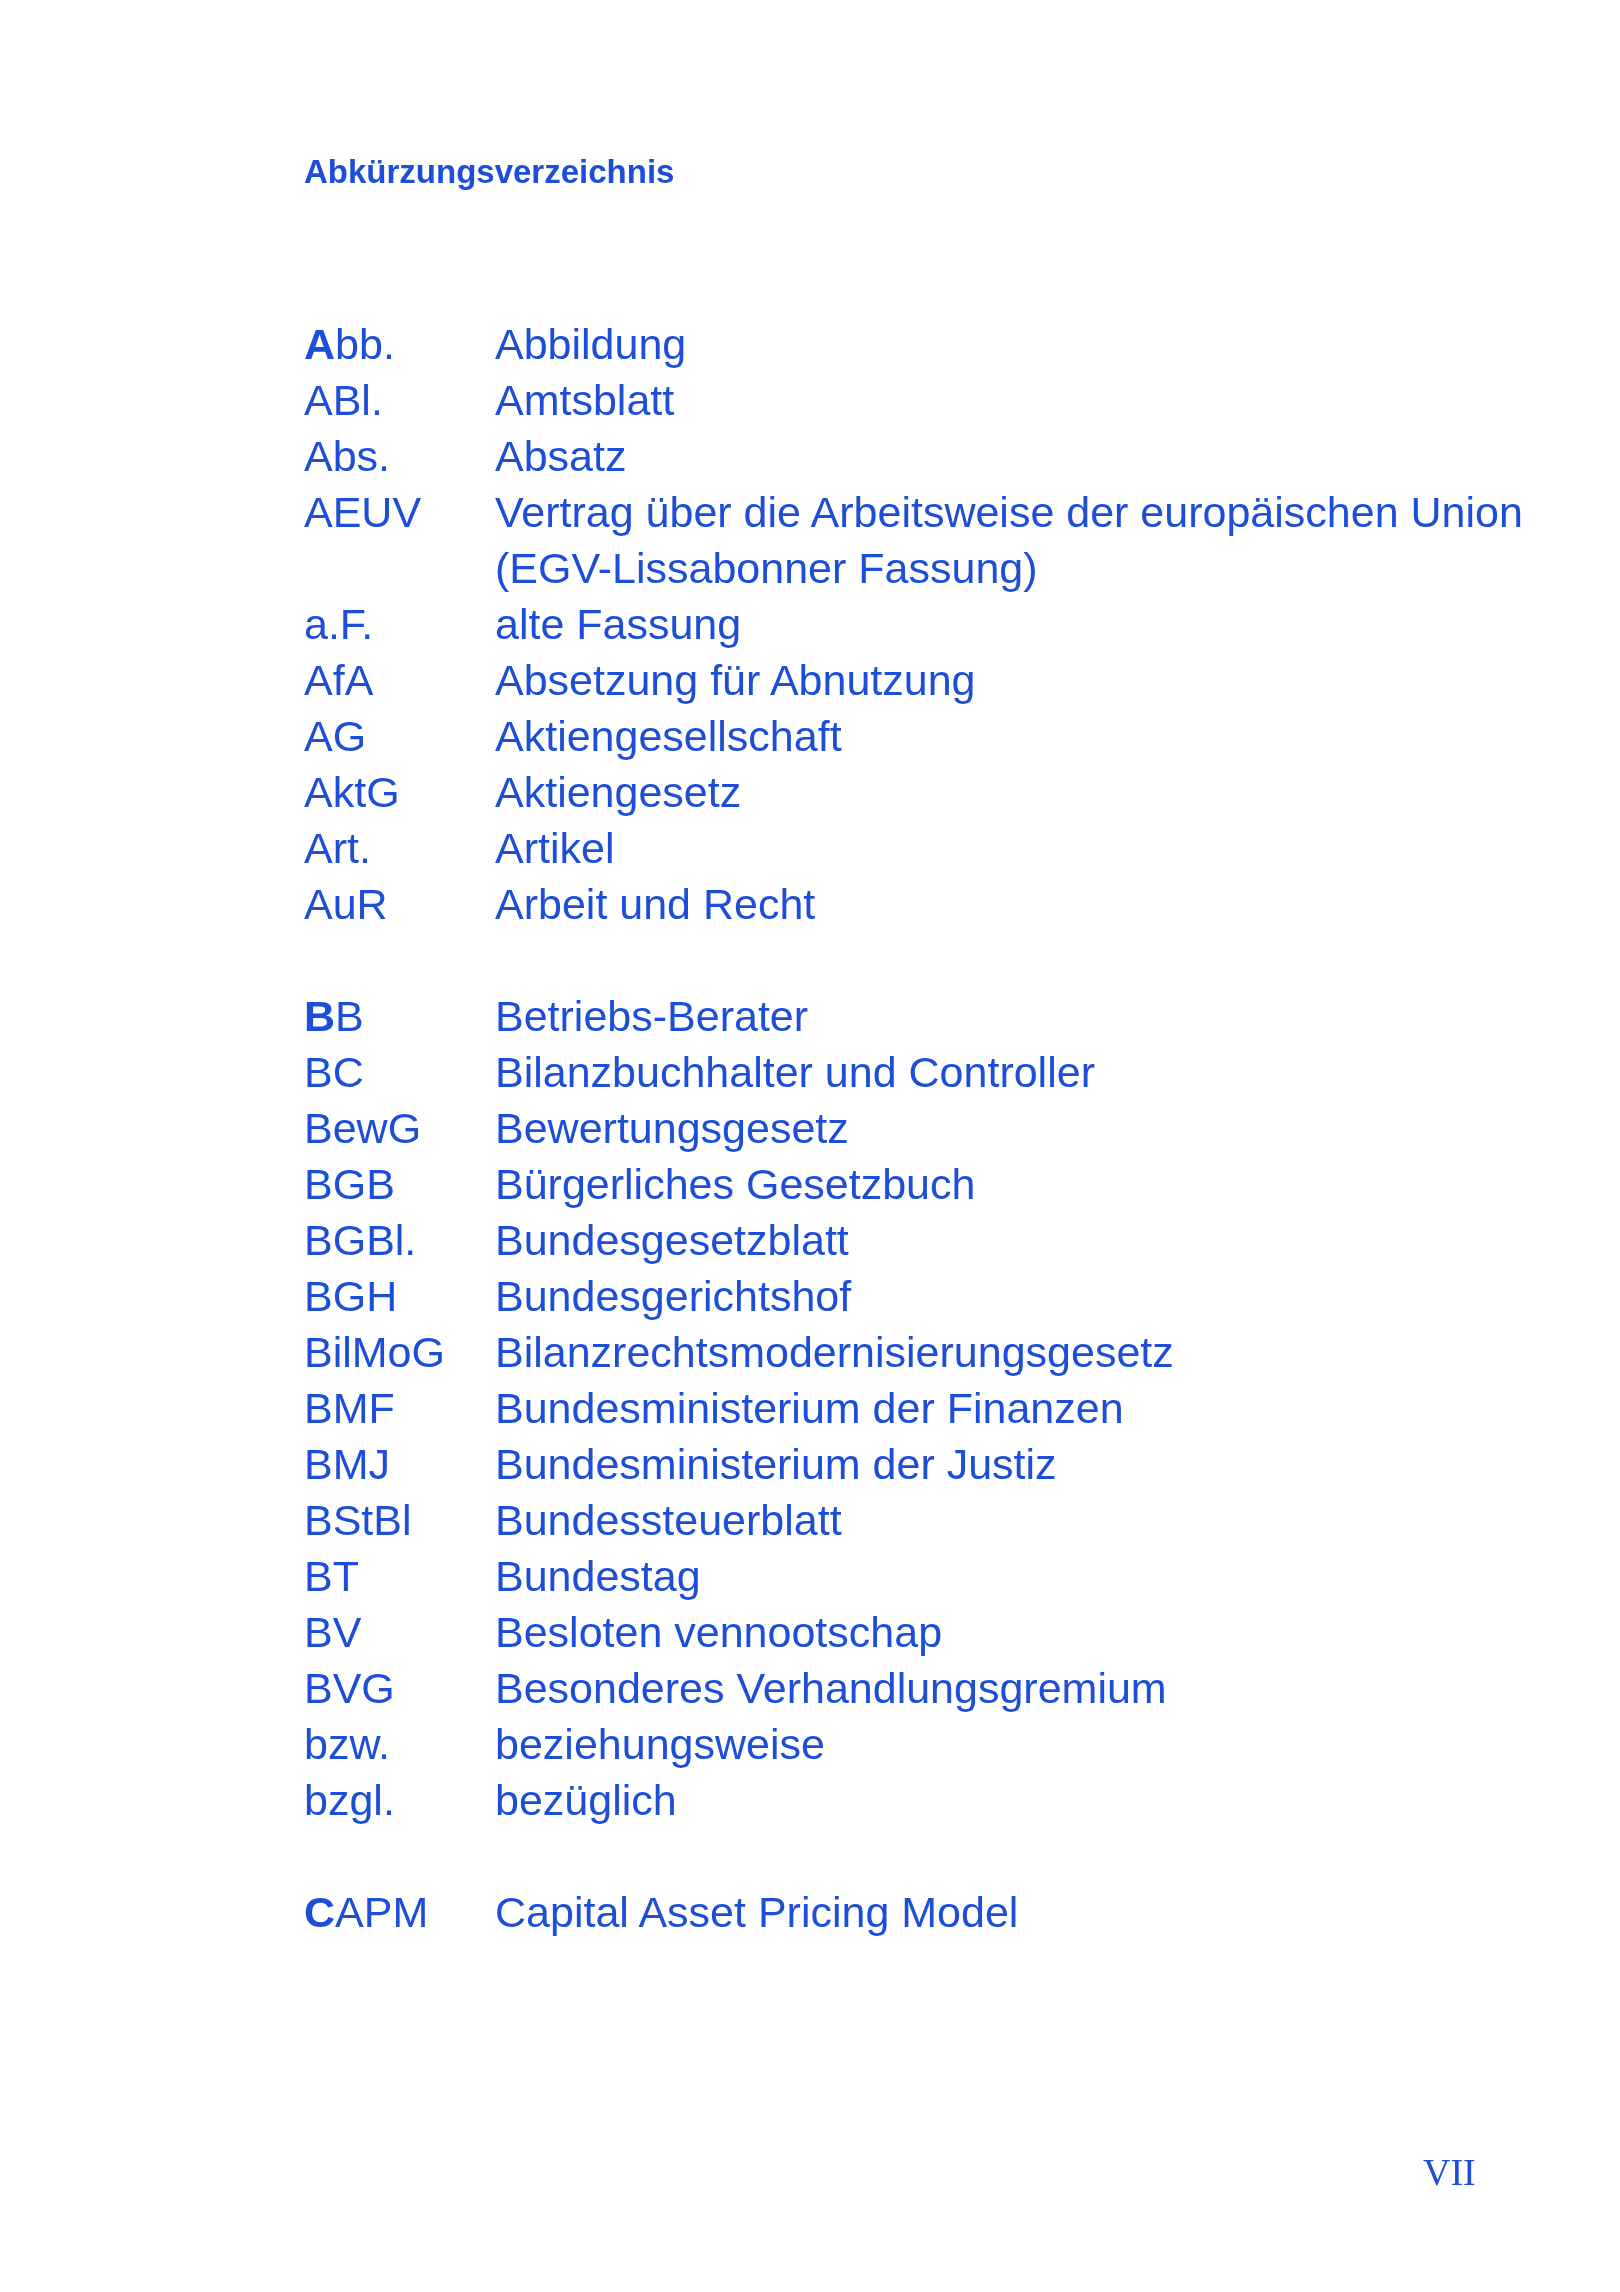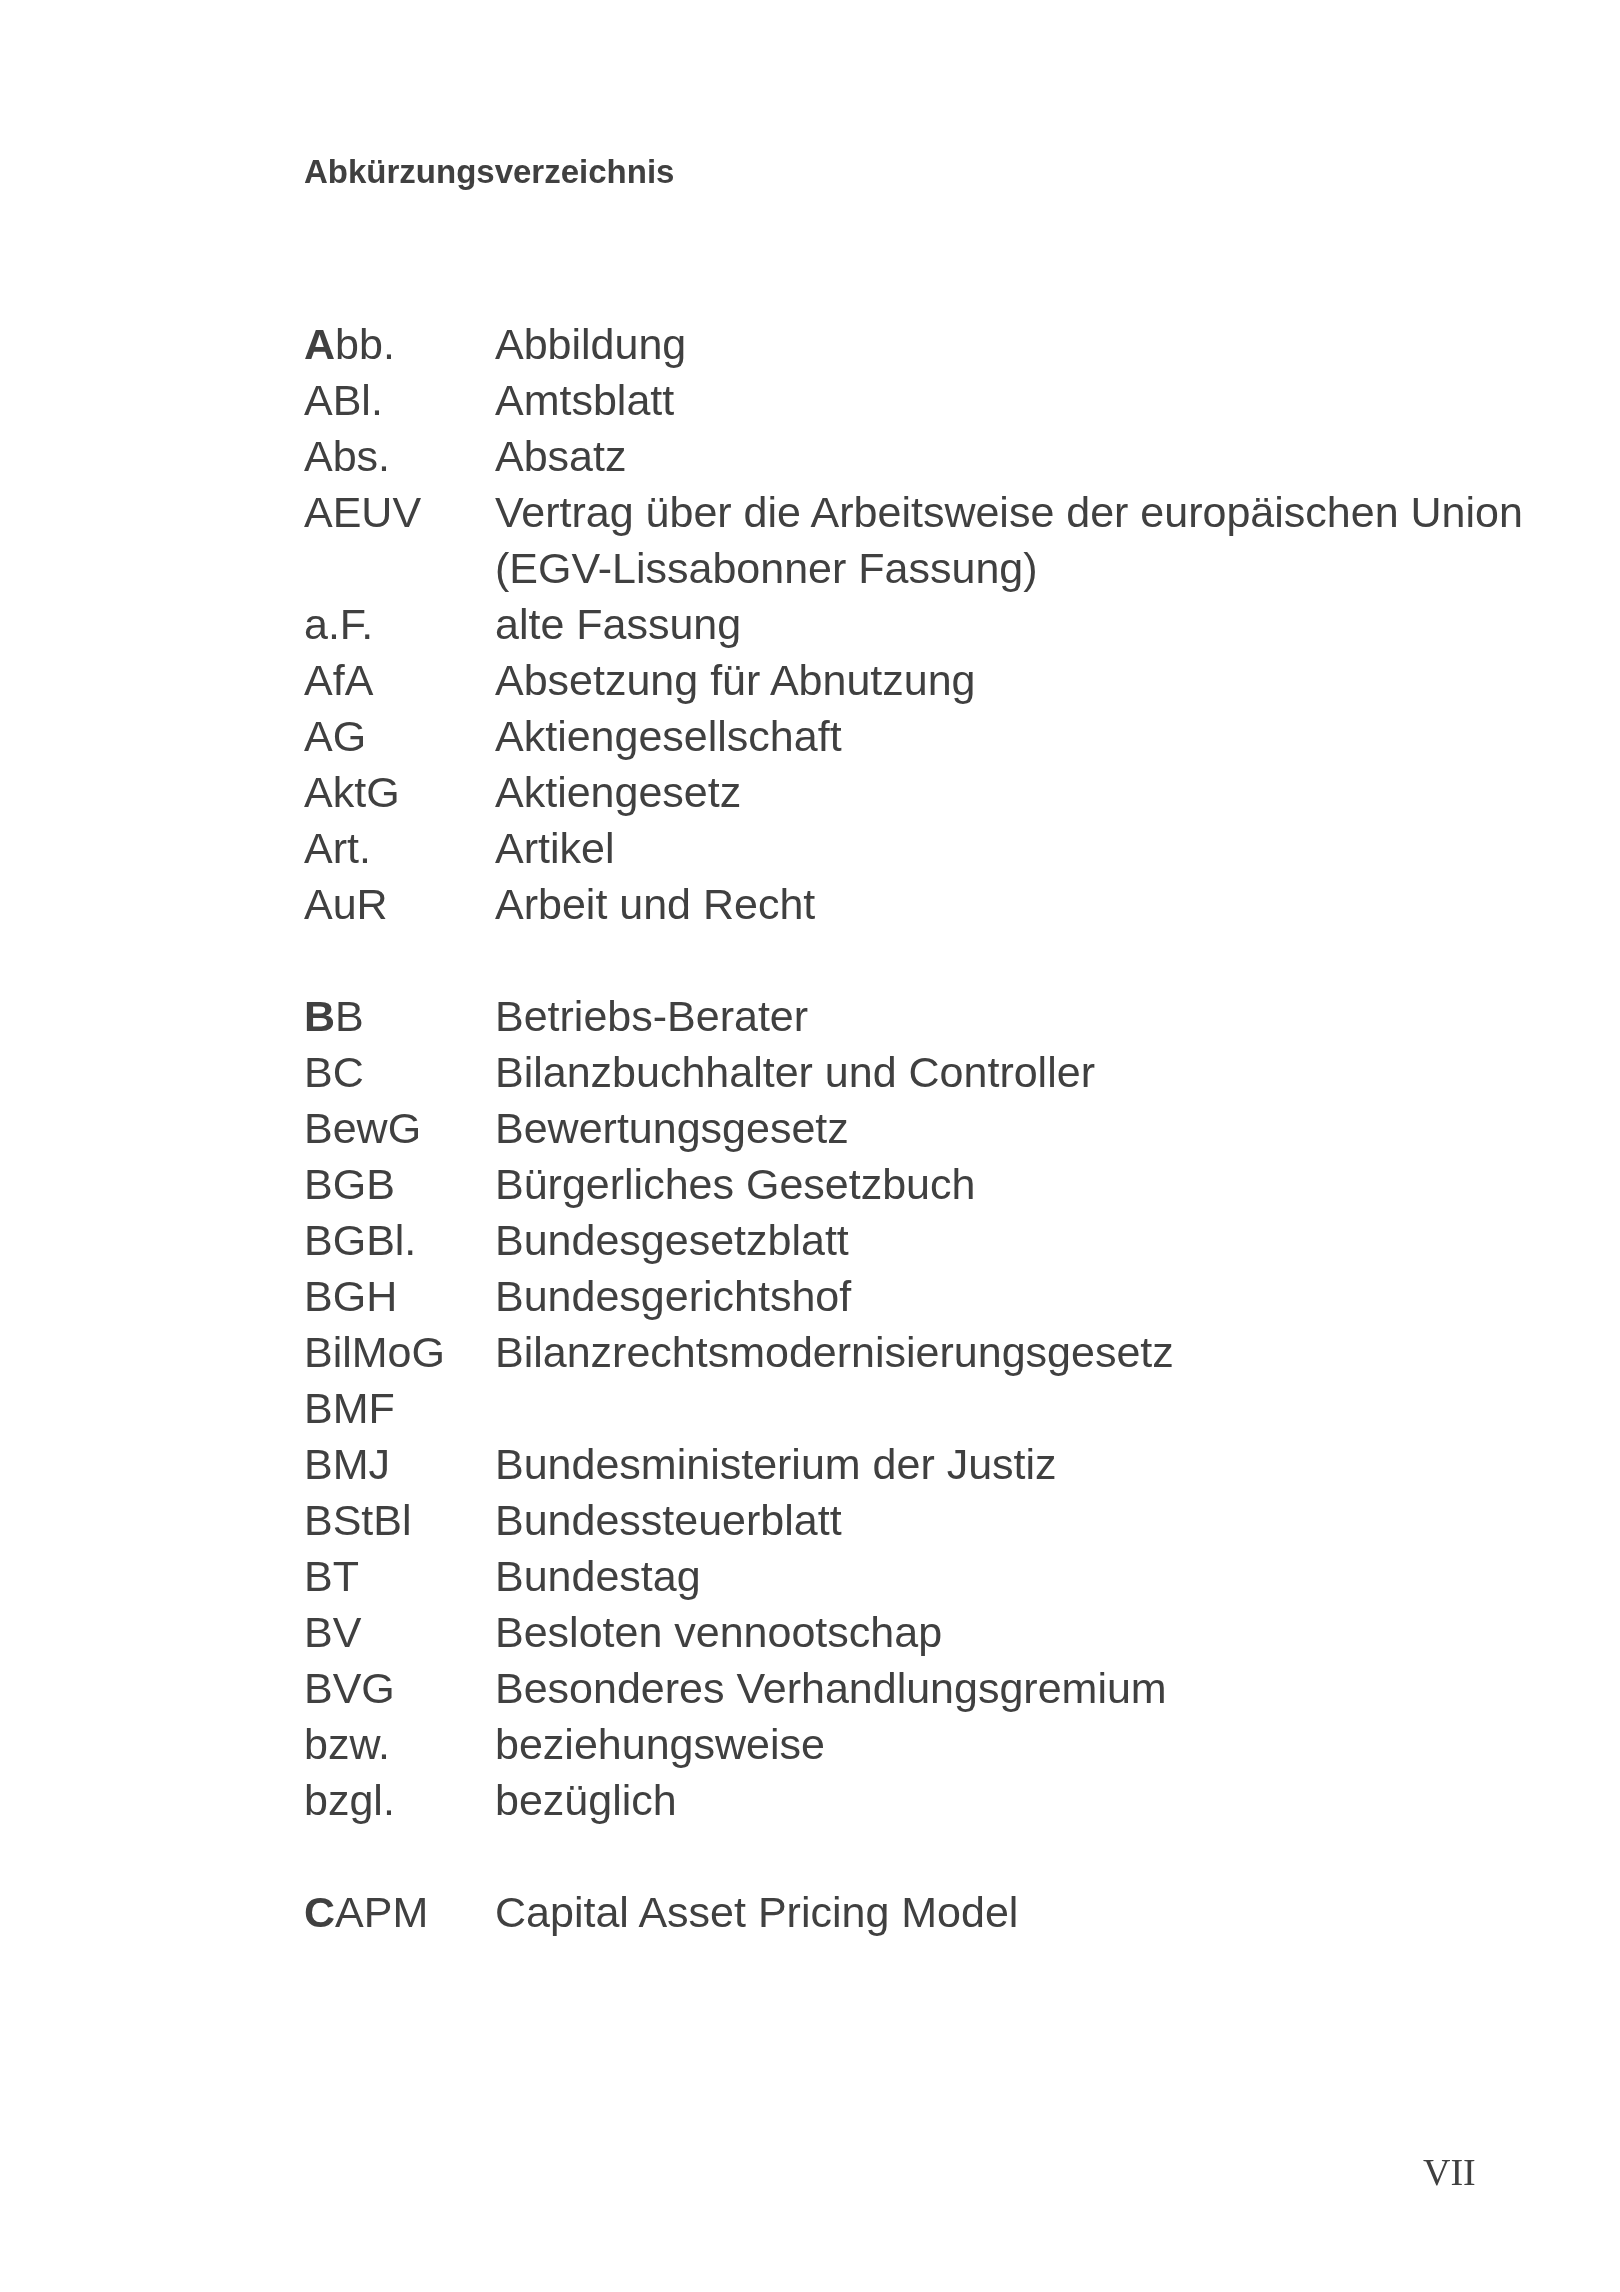--- a/index.html
+++ b/index.html
@@ -5,21 +5,21 @@
   html, body {
     margin: 0;
     padding: 0;
     background: #ffffff;
   }
   .page {
     position: relative;
     width: 1620px;
     height: 2293px;
     background: #ffffff;
-    color: #404040;
+    color: #1d4ed8;
     font-family: "Liberation Sans", sans-serif;
     overflow: hidden;
   }
   .title {
     position: absolute;
     left: 304px;
     top: 155px;
     margin: 0;
     font-size: 33px;
     font-weight: 700;
@@ -132,20 +132,21 @@
       <div class="row">
         <span class="term">BGH</span>
         <span class="def">Bundesgerichtshof</span>
       </div>
       <div class="row">
         <span class="term">BilMoG</span>
         <span class="def">Bilanzrechtsmodernisierungsgesetz</span>
       </div>
       <div class="row">
         <span class="term">BMF</span>
+        <span class="def">Bundesministerium der Finanzen</span>
       </div>
       <div class="row">
         <span class="term">BMJ</span>
         <span class="def">Bundesministerium der Justiz</span>
       </div>
       <div class="row">
         <span class="term">BStBl</span>
         <span class="def">Bundessteuerblatt</span>
       </div>
       <div class="row">

